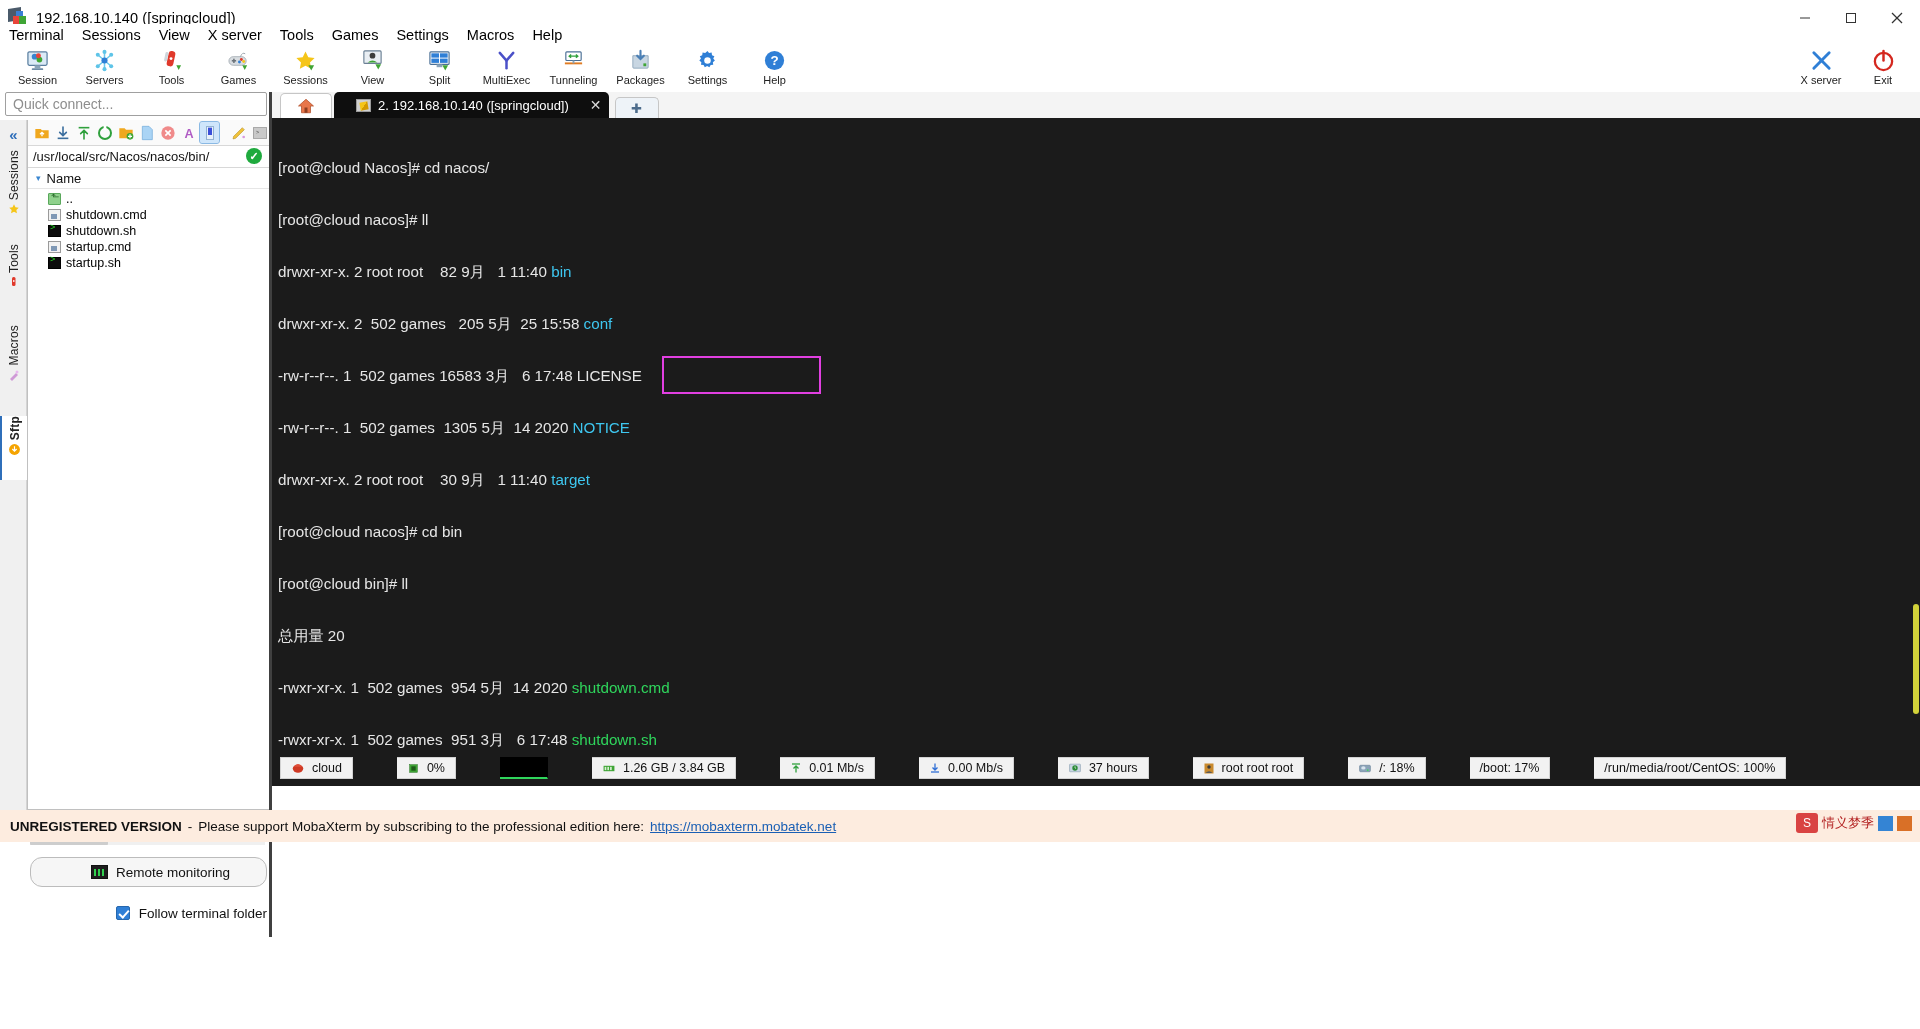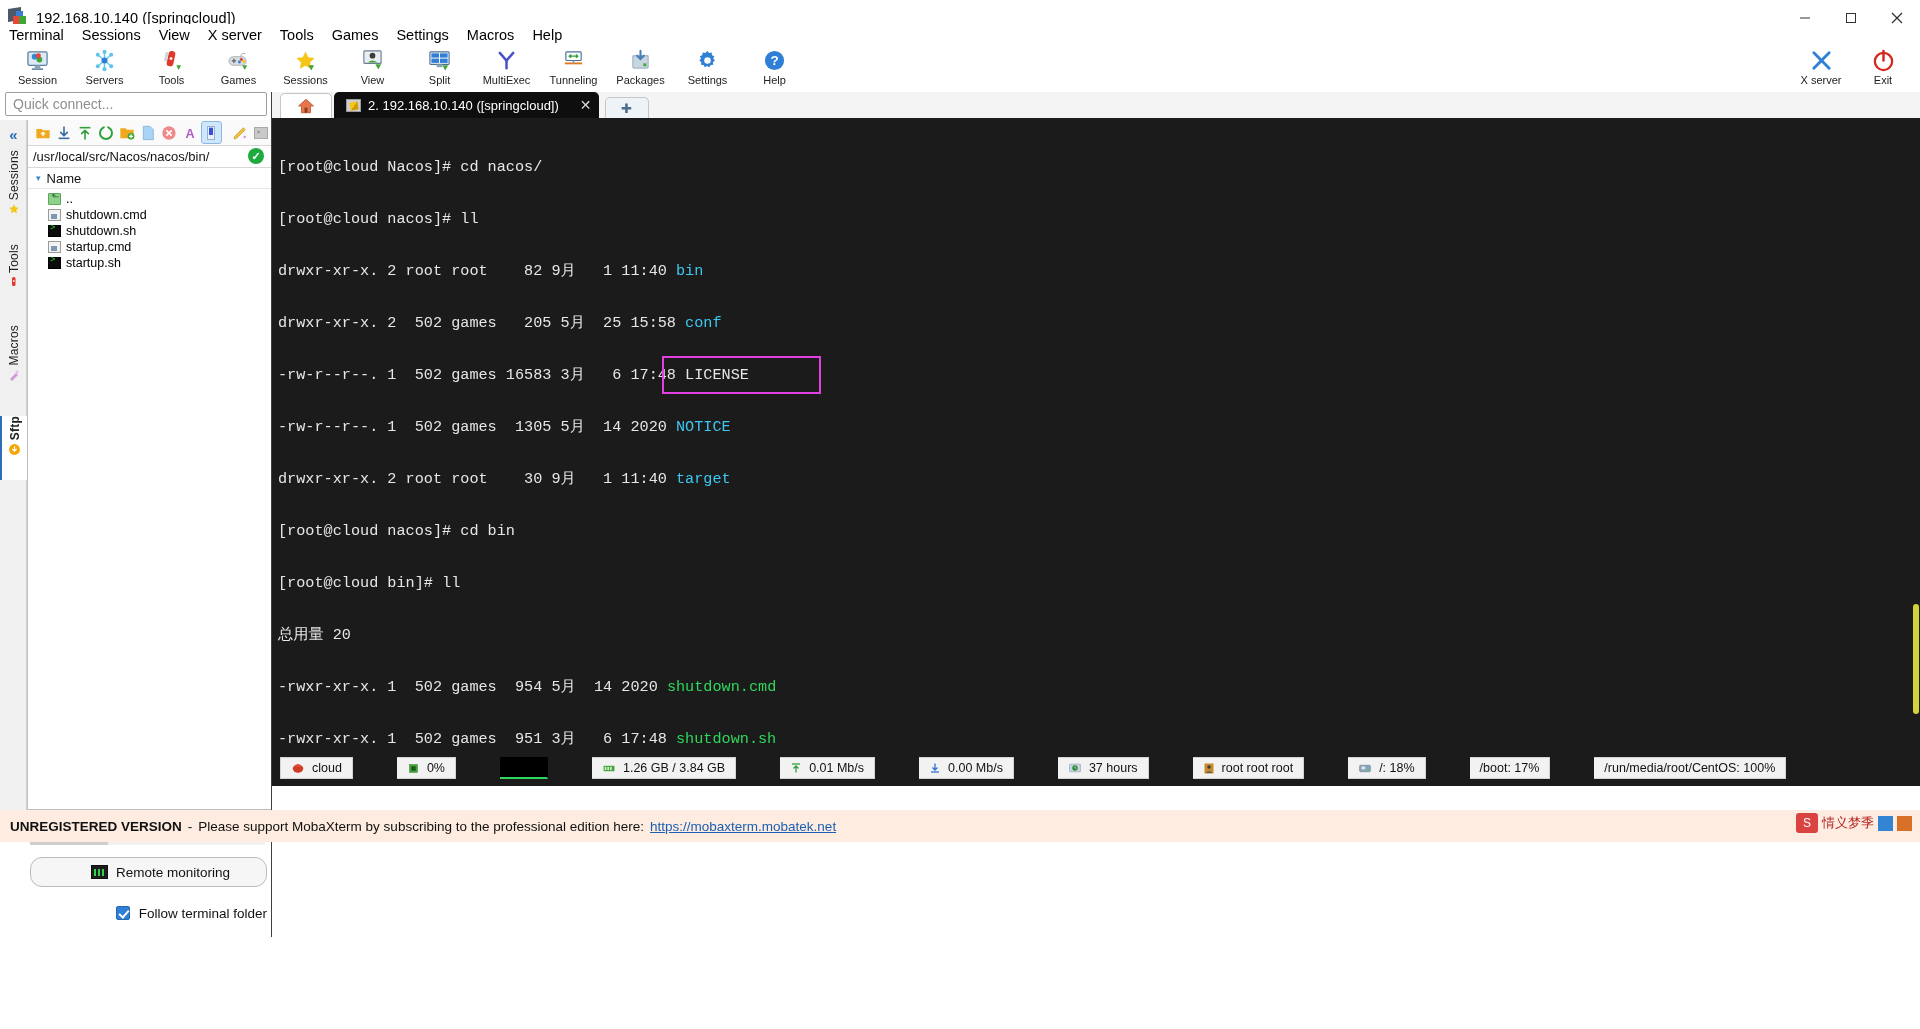--- a/index.html
+++ b/index.html
@@ -53,21 +53,21 @@
     align-items: center; justify-content: flex-start; padding-top: 2px; cursor: default;
   }
   .tb-ico { height: 25px; display:flex; align-items:center; justify-content:center; }
   .tb-lbl { font-size: 11px; color: #222; margin-top: 1px; white-space: nowrap; }
   .tb-right { margin-left: auto; display: flex; padding-right: 6px; }
   .tb-right .tb-btn { width: 62px; }
 
   
   .leftpanel {
     position: absolute; left: 0; top: 92px; width: 272px; height: 845px;
-    background: #ffffff; border-right: 1px solid #404040;
+    background: #ffffff; border-right: 3px solid #404040;
   }
   .quickconnect {
     position: absolute; left: 5px; top: 0px; width: 262px; height: 24px;
     border: 1px solid #a0a0a0; background: #fff; border-radius: 2px;
     display: flex; align-items: center; padding: 0 7px;
     font-size: 14px; color: #8e8e8e;
   }
   .sidetabs {
     position: absolute; left: 0; top: 28px; width: 27px; height: 690px;
     background: #f0f0f0; border-right: 1px solid #d4d4d4;
@@ -160,38 +160,38 @@
     background: #f4f4f4; display: flex; align-items: flex-end;
   }
   .tabhome {
     width: 52px; height: 25px; background: #fff;
     border: 1px solid #c6c6c6; border-bottom: none; border-radius: 5px 5px 0 0;
     display: flex; align-items: center; justify-content: center; margin-left: 8px;
   }
   .tab-active {
     height: 26px; background: #0e0e0e; color: #fff;
     border-radius: 5px 5px 0 0; display: flex; align-items: center;
-    padding: 0 7px 0 12px; gap: 7px; font-size: 13px; margin-left: 2px;
+    padding: 0 7px 0 22px; gap: 7px; font-size: 13px; margin-left: 2px;
   }
   .tab-ico { width: 15px; height: 13px; background: #cfcfcf; border:1px solid #9b9b9b; position:relative;}
   .tab-ico::after{content:""; position:absolute; left:3px; top:2px; width:8px;height:8px;
      background:linear-gradient(135deg,#f5c518 50%, #d49a00 50%); transform:rotate(-10deg);}
   .tab-close { color: #d8d8d8; font-size: 14px; margin-left: 14px; }
   .tab-plus {
     width: 44px; height: 21px; background: #eef3f8;
     border: 1px solid #c6c6c6; border-bottom: none; border-radius: 5px 5px 0 0;
     display: flex; align-items: center; justify-content: center;
     color: #4c6c8c; font-size: 13px; margin-left: 6px;
   }
 
   
   .terminal {
     position: absolute; left: 272px; top: 118px; right: 0; height: 668px;
     background: #1b1b1b; overflow: hidden;
-    font-family: Liberation Mono, monospace;
+    font-family: Liberation Sans, sans-serif;
     font-size: 15.2px; line-height: 17.35px; color: #e6e6e6;
     padding: 6px 0 0 6px; white-space: pre;
   }
   .terminal .ln { height: 17.35px; }
   .c-cyan { color: #3ec7f0; }
   .c-green { color: #2fd65c; }
   .c-white { color: #e6e6e6; }
   .hlbox {
     position: absolute; left: 662px; top: 356px; width: 159px; height: 38px;
     border: 2px solid #e13fe1; pointer-events: none;

